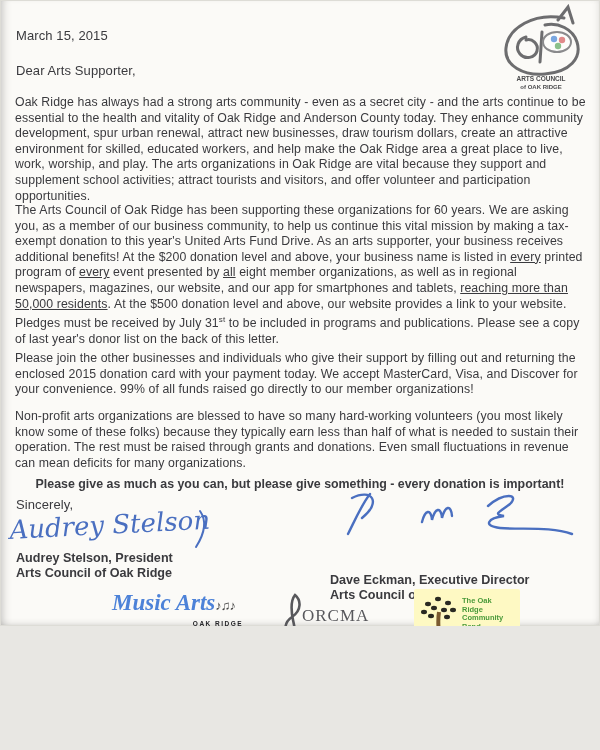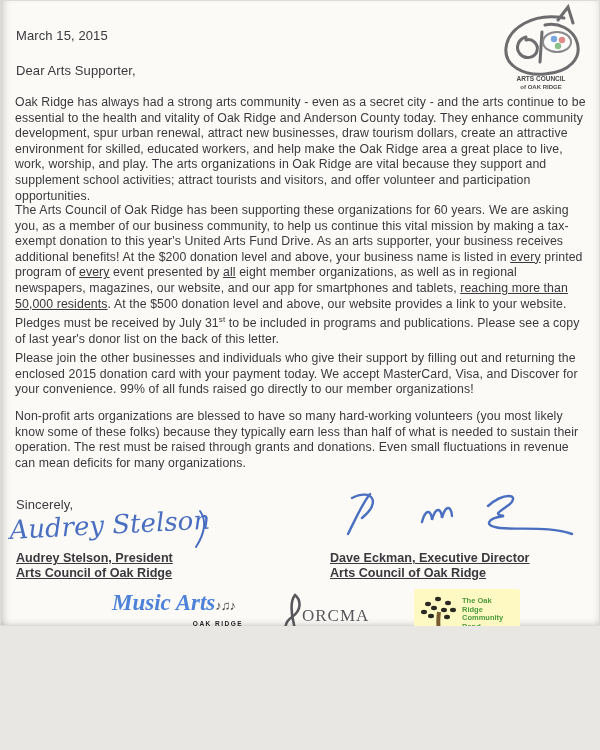--- a/index.html
+++ b/index.html
@@ -25,23 +25,23 @@
   .acor-logo { position:absolute; right:8px; top:4px; width:102px; height:88px; }
 
   .cta-line { position:absolute; left:0; top:477px; width:100%; font-size:12.4px; }
 
   .sincerely { position:absolute; left:16px; top:497px; font-size:13px; }
 
   .sig { position:absolute; }
   .sig-audrey { left:8px; top:503px; width:210px; height:52px; }
   .sig-dave { left:330px; top:486px; width:250px; height:58px; }
 
-  .name-block { position:absolute; font-weight:bold; font-size:12.6px; line-height:15px;text-decoration:underline; }
+  .name-block { position:absolute; font-weight:bold; font-size:12.6px; line-height:15px; }
   .nb-left { left:16px; top:551px; }
-  .nb-right { left:330px; top:551px; }
+  .nb-right { left:330px; top:573px; }
 
   
   .logo { position:absolute; }
   .music-arts { left:112px; top:590px; font-family:"Liberation Serif", serif;
     font-style:italic; font-size:23px; color:#4d82d8; font-weight:bold; }
   .music-notes { font-size:13px; color:#454545; font-style:normal; letter-spacing:-1px; }
   .orcma { left:278px; top:590px; display:flex; align-items:center; }
   .orcma-text { font-family:"Liberation Serif", serif; font-size:17px; color:#58585c;
     letter-spacing:1px; margin-left:-6px; }
   .band { left:414px; top:589px; width:106px; height:50px; background:#fef9c3;
@@ -99,20 +99,21 @@
   <div class="salutation txt">Dear Arts Supporter,</div>
 
   <p class="para txt" style="top:95px">Oak Ridge has always had a strong arts community - even as a secret city - and the arts continue to be essential to the health and vitality of Oak Ridge and Anderson County today. They enhance community development, spur urban renewal, attract new businesses, draw tourism dollars, create an attractive environment for skilled, educated workers, and help make the Oak Ridge area a great place to live, work, worship, and play. The arts organizations in Oak Ridge are vital because they support and supplement school activities; attract tourists and visitors, and offer volunteer and participation opportunities.</p>
 
   <p class="para txt" style="top:203px"><span>The Arts Council of Oak Ridge has been supporting these organizations for 60 years. We are asking you, as a member of our business community, to help us continue this vital mission by making a tax-exempt donation to this year's United Arts Fund Drive. As an arts supporter, your business receives additional benefits! At the $200 donation level and above, your business name is listed in </span><span class="u">every</span><span> printed program of </span><span class="u">every</span><span> event presented by </span><span class="u">all</span><span> eight member organizations, as well as in regional newspapers, magazines, our website, and our app for smartphones and tablets, </span><span class="u">reaching more than 50,000 residents</span><span>. At the $500 donation level and above, our website provides a link to your website. Pledges must be received by July 31</span><sup>st</sup><span> to be included in programs and publications. Please see a copy of last year's donor list on the back of this letter.</span></p>
 
   <p class="para txt" style="top:351px">Please join the other businesses and individuals who give their support by filling out and returning the enclosed 2015 donation card with your payment today. We accept MasterCard, Visa, and Discover for your convenience. 99% of all funds raised go directly to our member organizations!</p>
 
   <p class="para txt" style="top:409px">Non-profit arts organizations are blessed to have so many hard-working volunteers (you most likely know some of these folks) because they typically earn less than half of what is needed to sustain their operation. The rest must be raised through grants and donations. Even small fluctuations in revenue can mean deficits for many organizations.</p>
 
+  <div class="cta-line bold center">Please give as much as you can, but please give something - every donation is important!</div>
 
   <div class="sincerely txt">Sincerely,</div>
 
   <svg class="sig sig-audrey" viewBox="0 0 210 52">
     <text x="2" y="36" font-family="DejaVu Serif, serif" font-style="italic" font-size="26" fill="#4a6fc0" transform="rotate(-3 2 36)">Audrey Stelson</text>
     <path d="M192 8 q10 14 -4 36" fill="none" stroke="#4a6fc0" stroke-width="2" stroke-linecap="round"></path>
   </svg>
 
   <svg class="sig sig-dave" viewBox="0 0 250 58">
     <g fill="none" stroke="#4a6fc0" stroke-width="2.4" stroke-linecap="round">

